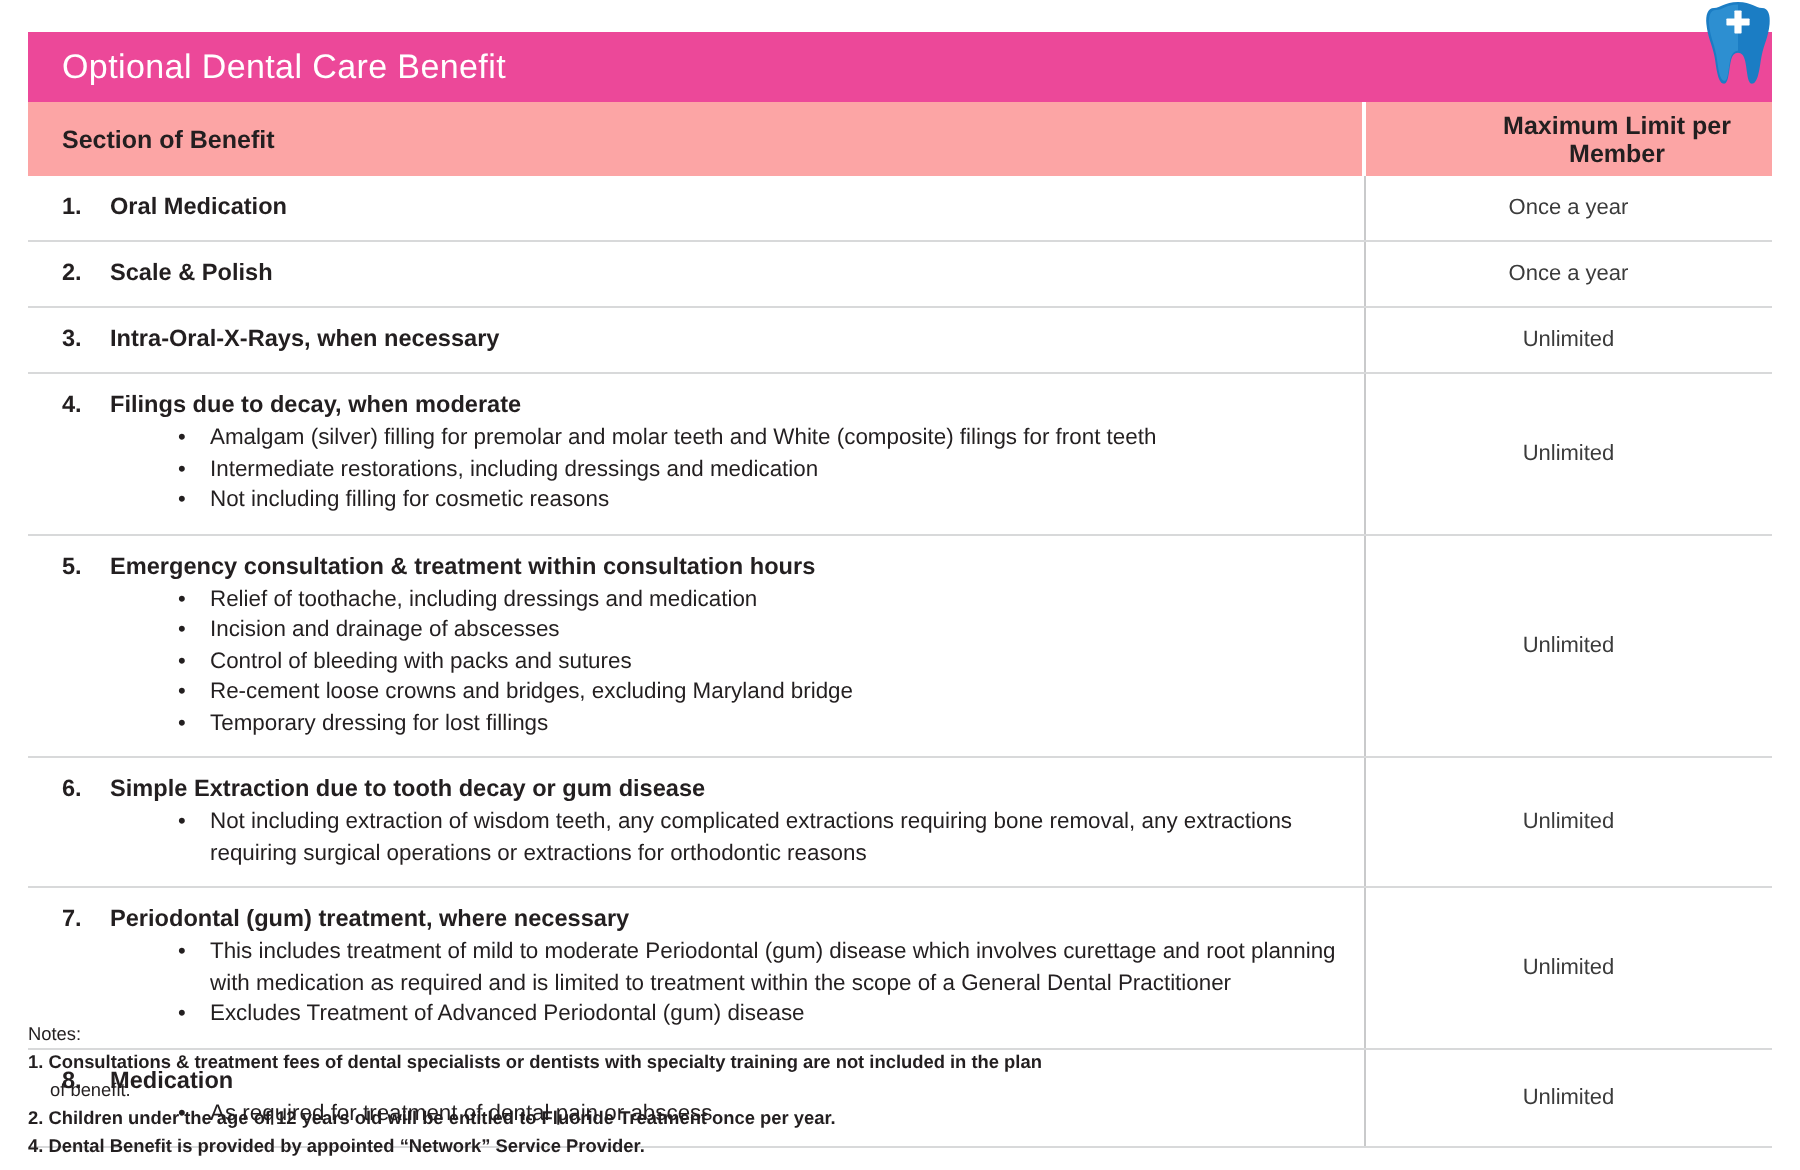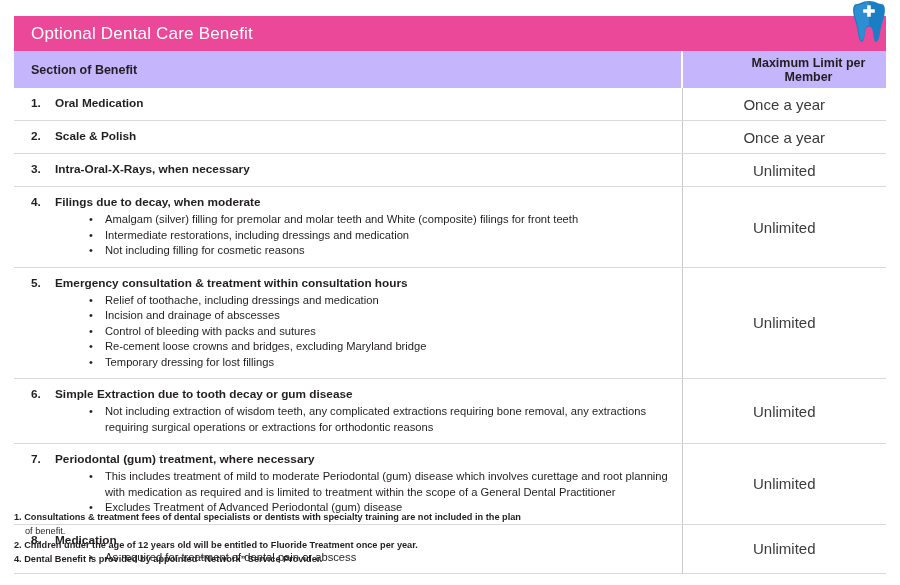--- a/index.html
+++ b/index.html
@@ -42,21 +42,21 @@
     position:absolute;
     left:14px; top:51px;
     width:872px;
     border-collapse:collapse;
     table-layout:fixed;
   }
   .benefit-table col.c1{width:668px;}
   .benefit-table col.c2{width:204px;}
 
   .benefit-table thead th{
-    background:#c4b5fd;
+    background:#fca5a5;
     height:37px;
     font-size:12.5px;
     font-weight:bold;
     color:#231f20;
     padding:0;
     border:none;
     vertical-align:middle;
   }
   .benefit-table thead th.h-left{
     text-align:left;
@@ -74,21 +74,21 @@
     vertical-align:middle;
     background:#ffffff;
   }
   .benefit-table tbody td.sec{
     padding:7px 10px 8px 17px;
     vertical-align:top;
   }
   .benefit-table tbody td.lim{
     border-left:1px solid #c9cacb;
     text-align:center;
-    font-size:15px;
+    font-size:11px;
     color:#3b3b3b;
     vertical-align:middle;
   }
 
   .item-head{
     display:flex;
     align-items:flex-start;
     font-size:11.8px;
     font-weight:bold;
     color:#231f20;
@@ -256,17 +256,18 @@
           <ul class="sublist">
             <li><span class="bullet">•</span><span>As required for treatment of dental pain or abscess</span></li>
           </ul>
         </td>
         <td class="lim">Unlimited</td>
       </tr>
     </tbody>
 </table>
 
 <div class="notes">
+  <div class="note-label">Notes:</div>
   <div class="note-line">1. Consultations &amp; treatment fees of dental specialists or dentists with specialty training are not included in the plan</div>
   <div class="note-cont">of benefit.</div>
   <div class="note-line">2. Children under the age of 12 years old will be entitled to Fluoride Treatment once per year.</div>
   <div class="note-line">4. Dental Benefit is provided by appointed “Network” Service Provider.</div>
 </div>
 
 </body></html>

